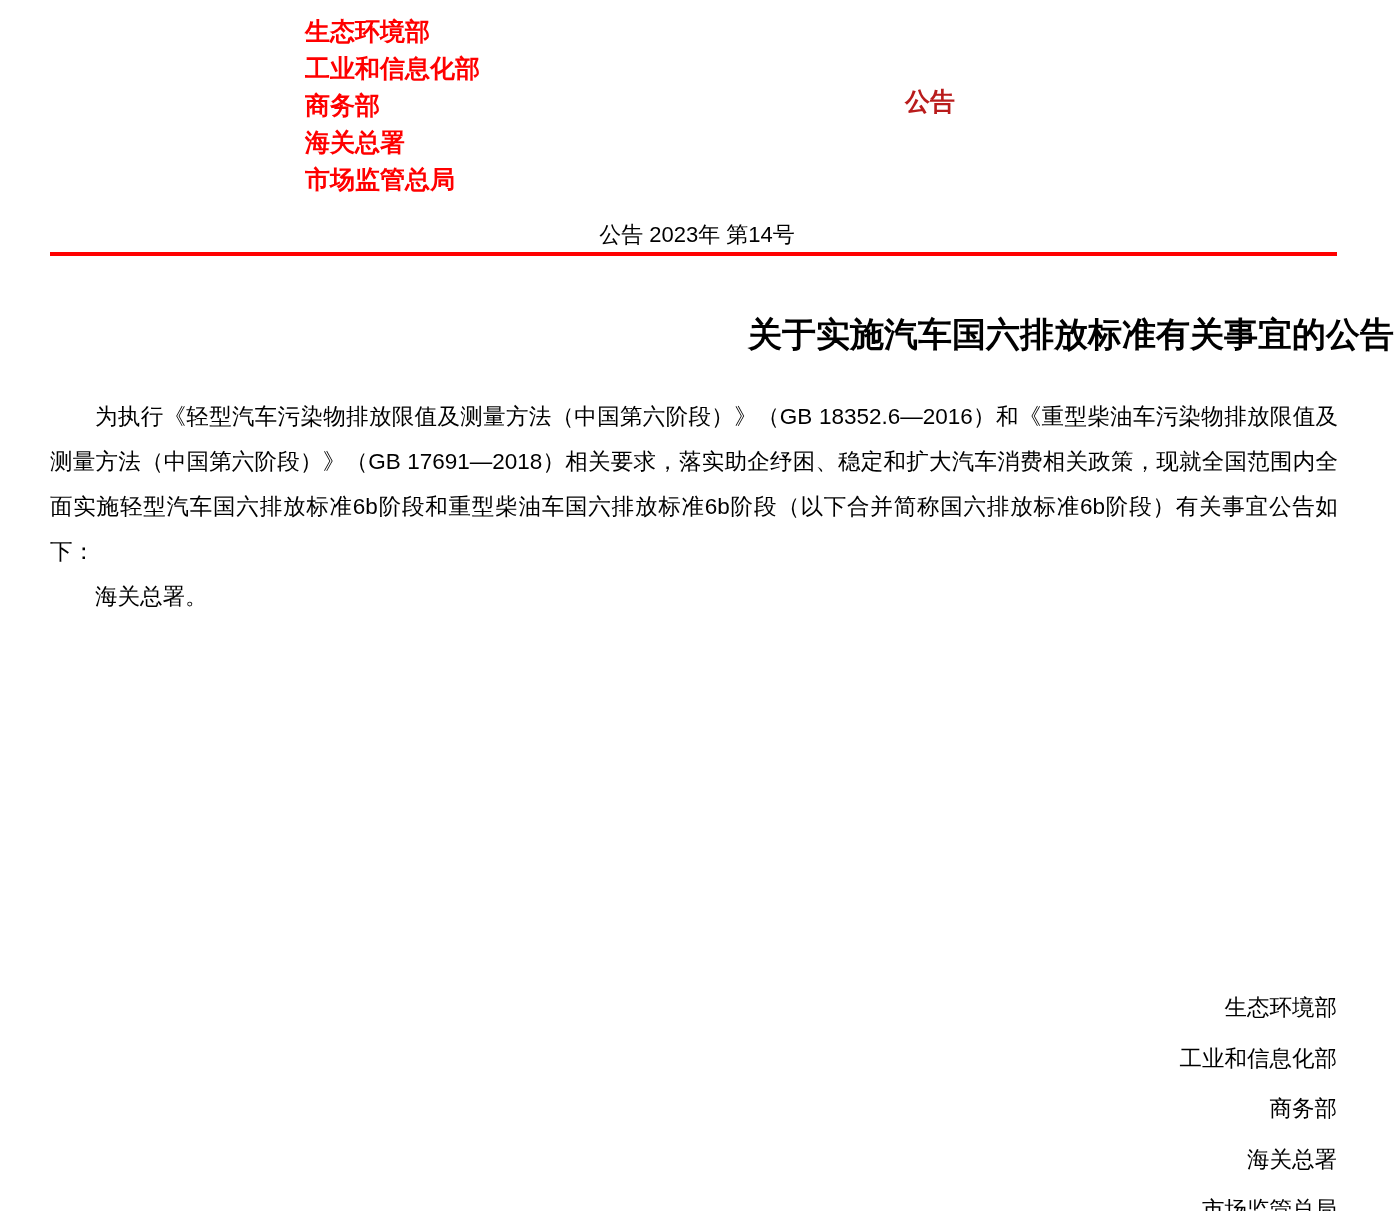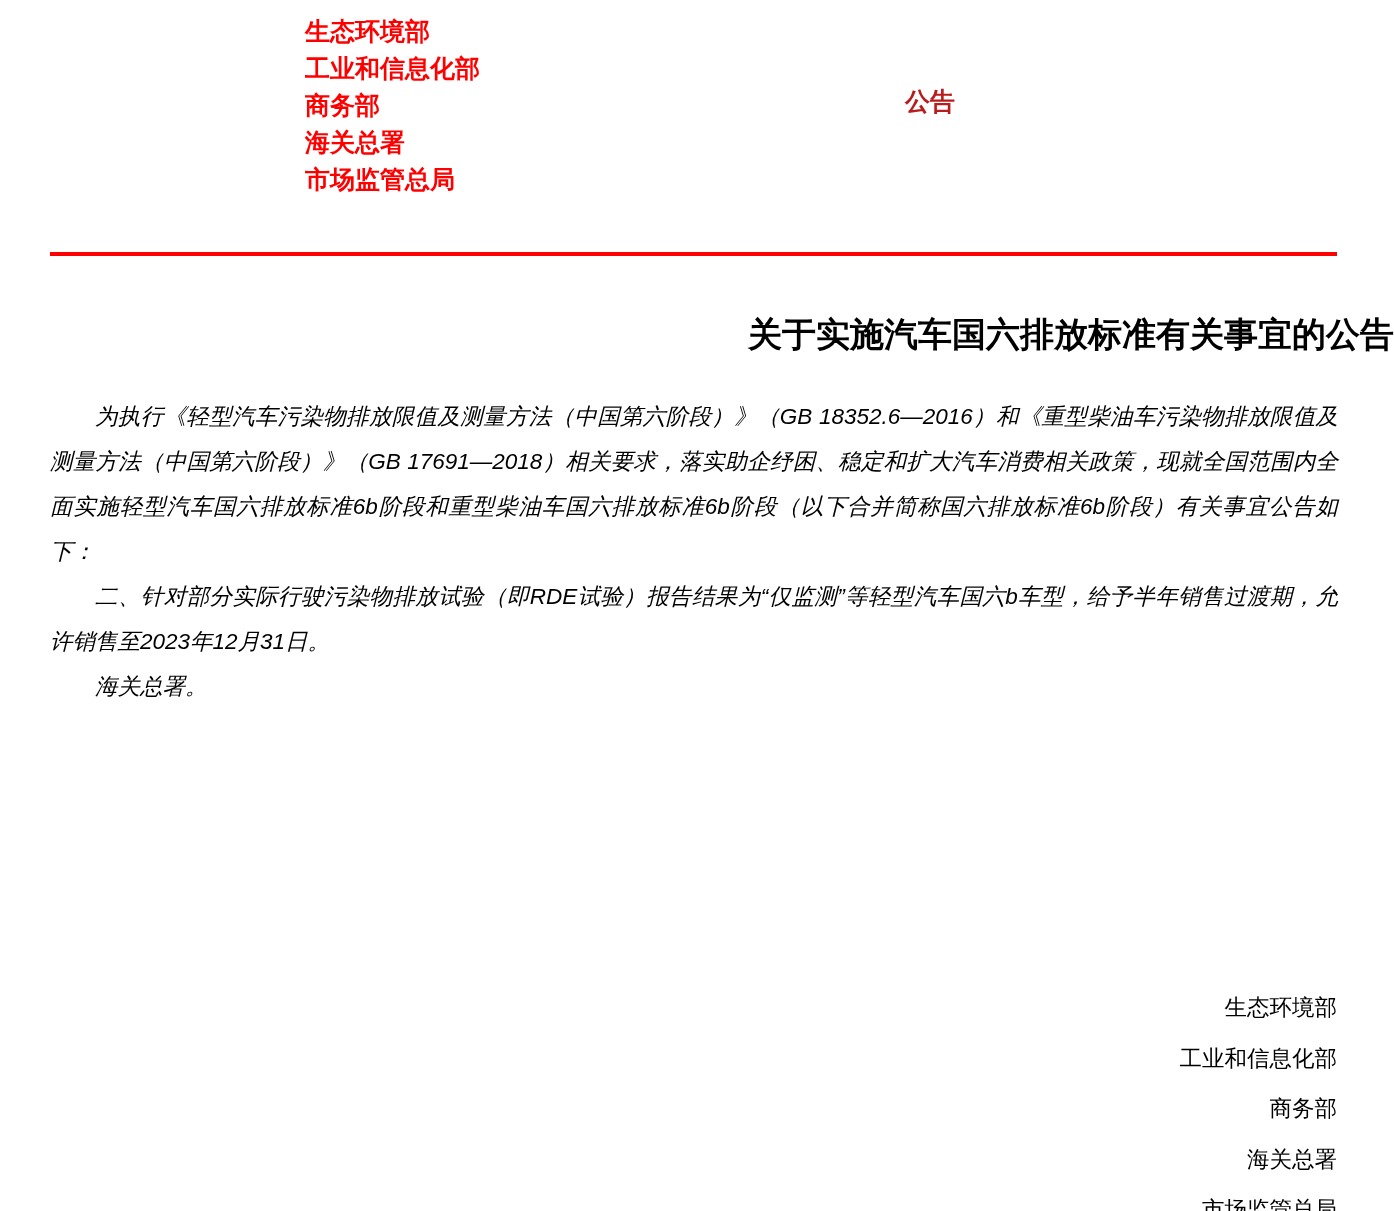--- a/index.html
+++ b/index.html
@@ -67,21 +67,20 @@
   }
   .body-text {
     position: absolute;
     left: 50px;
     top: 394px;
     width: 1288px;
     font-size: 22.5px;
     line-height: 45px;
     text-align: justify;
     color: #000000;
-    font-style: italic;
   }
   .body-text p {
     margin: 0;
     padding: 0;
     text-indent: 2em;
   }
   .signatures {
     position: absolute;
     right: 57px;
     top: 983px;
@@ -100,28 +99,28 @@
   <div class="header-agencies">
     <div>生态环境部</div>
     <div>工业和信息化部</div>
     <div>商务部</div>
     <div>海关总署</div>
     <div>市场监管总局</div>
   </div>
 
   <div class="notice-label">公告</div>
 
+  <div class="doc-number">公告 2023年 第14号</div>
 
   <div class="red-rule"></div>
 
   <div class="doc-title">关于实施汽车国六排放标准有关事宜的公告</div>
 
   <div class="body-text">
     <p>为执行《轻型汽车污染物排放限值及测量方法（中国第六阶段）》（GB 18352.6—2016）和《重型柴油车污染物排放限值及测量方法（中国第六阶段）》（GB 17691—2018）相关要求，落实助企纾困、稳定和扩大汽车消费相关政策，现就全国范围内全面实施轻型汽车国六排放标准6b阶段和重型柴油车国六排放标准6b阶段（以下合并简称国六排放标准6b阶段）有关事宜公告如下：</p>
-    <p>二、针对部分实际行驶污染物排放试验（即RDE试验）报告结果为“仅监测”等轻型汽车国六b车型，给予半年销售过渡期，允许销售至2023年12月31日。</p>
     <p>海关总署。</p>
   </div>
 
   <div class="signatures">
     <div>生态环境部</div>
     <div>工业和信息化部</div>
     <div>商务部</div>
     <div>海关总署</div>
     <div>市场监管总局</div>
   </div>

